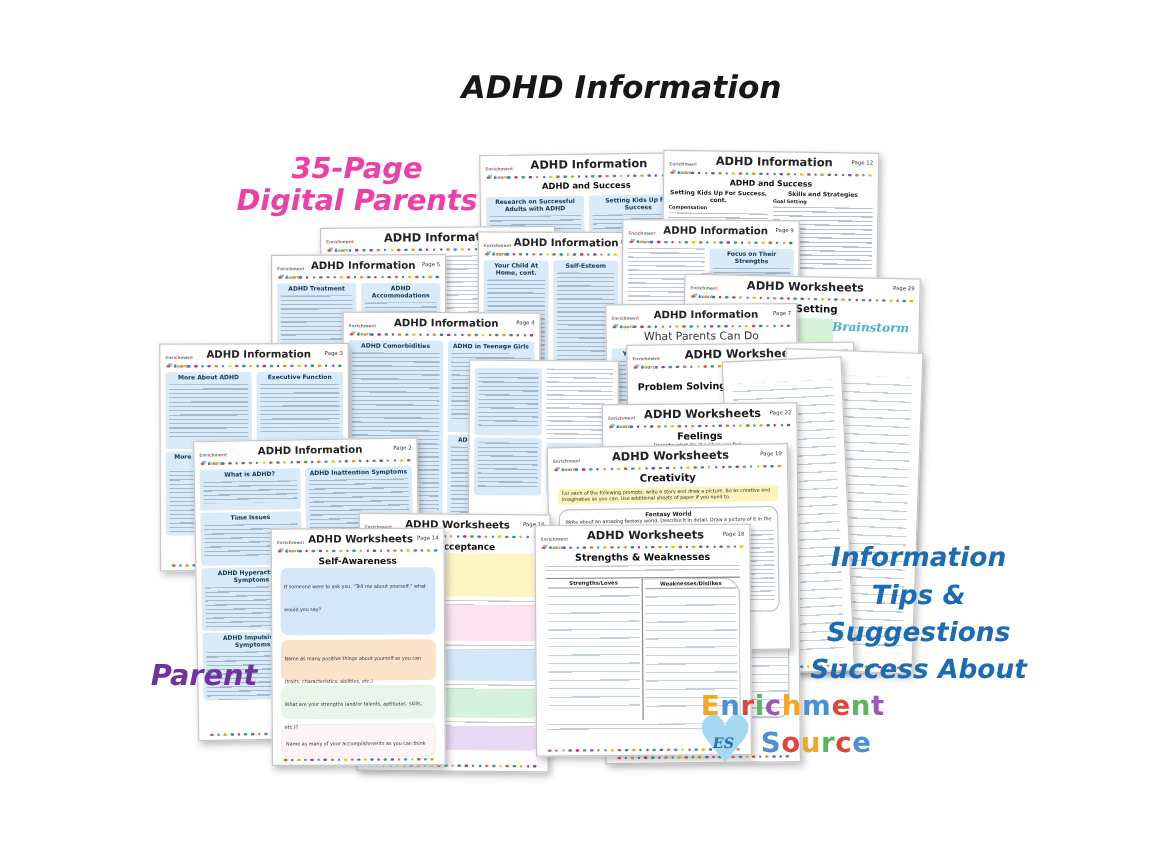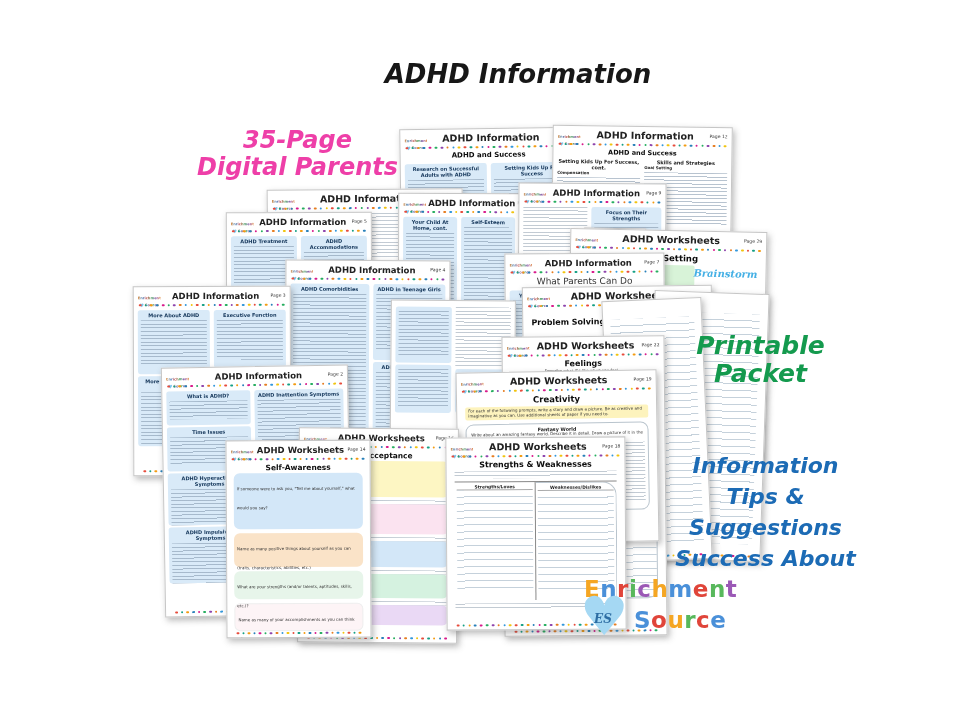--- a/index.html
+++ b/index.html
@@ -1222,32 +1222,29 @@
 
   <div class="mk" style="left: 318px; top: 60px; width: 400px; font-size: 26px; color: rgb(23, 23, 23);">
     <div>ADHD Information</div>
   </div>
 
   <div class="mk" style="left: 185px; top: 127px; width: 225px; font-size: 24px; color: rgb(238, 63, 168);">
     <div>35-Page</div>
     <div>Digital Parents</div>
   </div>
 
-  <div class="mk" style="left: 658px; top: 332px; width: 205px; font-size: 25px; color: rgb(20, 154, 78);">
-    <div>Printable</div>
-    <div>Packet</div>
-  </div>
 
   <div class="mk" style="left: 648px; top: 450px; width: 235px; font-size: 22px; line-height: 31px; color: rgb(28, 107, 181);">
     <div>Information</div>
     <div>Tips &amp; Suggestions</div>
     <div>Success About</div>
   </div>
 
   <div class="mk" style="left: 95px; top: 550px; width: 150px; font-size: 24px; color: rgb(111, 50, 160);">
+    <div>Parent</div>
   </div>
 
   <div style="position:absolute;left:578px;top:576px;width:170px;height:80px;z-index:60;">
     <div style="position:absolute;left:6px;top:0;font-size:23px;font-weight:bold;letter-spacing:.5px;"><span style="color: rgb(245, 166, 35);">E</span><span style="color: rgb(74, 144, 217);">n</span><span style="color: rgb(224, 69, 58);">r</span><span style="color: rgb(88, 184, 92);">i</span><span style="color: rgb(155, 89, 182);">c</span><span style="color: rgb(245, 166, 35);">h</span><span style="color: rgb(74, 144, 217);">m</span><span style="color: rgb(224, 69, 58);">e</span><span style="color: rgb(88, 184, 92);">n</span><span style="color: rgb(155, 89, 182);">t</span></div>
     <div style="position: absolute; left: 2px; top: 14px; font-size: 54px; line-height: 54px; color: rgb(165, 216, 243);">♥</div>
     <span style="position: absolute; left: 16px; top: 36px; font-size: 12px; font-weight: bold; font-style: italic; font-family: &quot;DejaVu Serif&quot;, serif; color: rgb(45, 109, 163);">ES</span>
     <div style="position:absolute;left:56px;top:31px;font-size:23px;font-weight:bold;letter-spacing:.5px;"><span style="color: rgb(74, 144, 217);">S</span><span style="color: rgb(224, 69, 58);">o</span><span style="color: rgb(245, 166, 35);">u</span><span style="color: rgb(88, 184, 92);">r</span><span style="color: rgb(224, 69, 58);">c</span><span style="color: rgb(74, 144, 217);">e</span></div>
   </div>
 
 </div>

